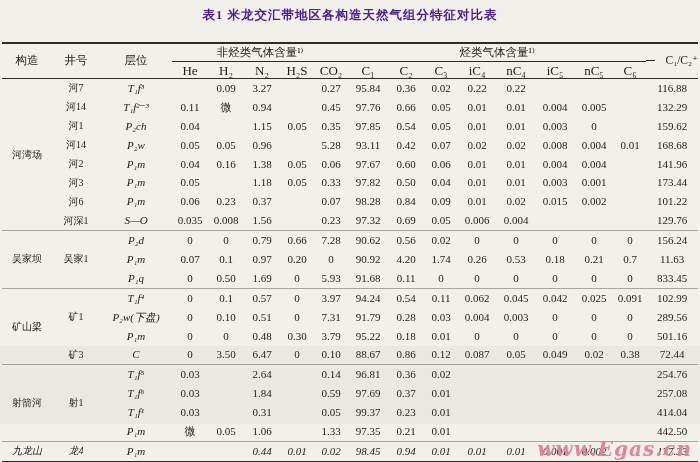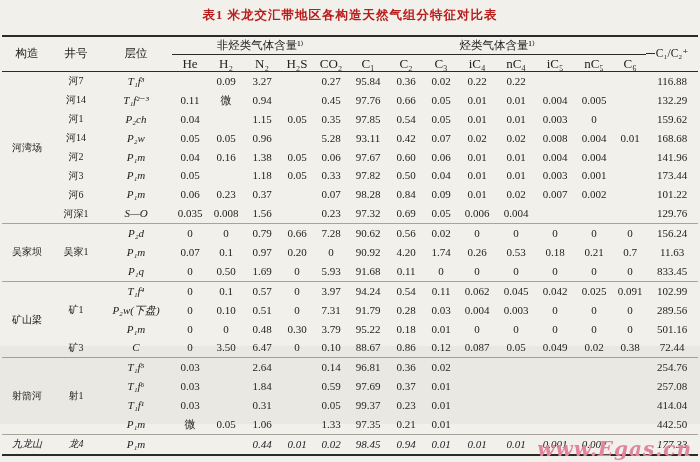--- a/index.html
+++ b/index.html
@@ -4,33 +4,33 @@
 <style>
   html,body{margin:0;padding:0;}
   body{
     width:700px;height:462px;position:relative;overflow:hidden;
     background:#f2f0ea;
     font-family:"Liberation Serif","DejaVu Serif",serif;
     color:#222;
   }
   .title{
     padding:7px 0 4px;text-align:center;font-weight:bold;
-    font-size:12.5px;letter-spacing:1px;color:#b91c1c;
+    font-size:12.5px;letter-spacing:1px;color:#4c1d95;
   }
   table{
-    border-collapse:collapse;table-layout:fixed;width:696px;margin:7px 2px;
+    border-collapse:collapse;table-layout:fixed;width:696px;margin:14px 2px;
     border-top:2px solid #2b2b2b;
   }
   th,td{
     padding:0;text-align:center;vertical-align:middle;white-space:nowrap;
     font-weight:normal;line-height:1;
   }
   thead th{font-size:11.5px;height:17px;border-bottom:1px solid #2b2b2b;}
   thead tr:nth-child(2) th{font-size:13px;height:16px;}
-  .th-ratio{position:relative;}
+  .th-ratio{position:relative;text-align:right;}
   .th-ratio::before{
     content:"";position:absolute;left:0;top:16px;width:9px;height:1px;background:#2b2b2b;
   }
   tbody td{font-size:11px;height:18.9px;}
   tbody td.col-structure, tbody td.col-well{font-size:10px;}
   tbody td.col-layer{font-style:italic;}
   tr.group-start td{border-top:1px solid #a8a49b;}
   tbody tr.last td{border-bottom:2px solid #2b2b2b;font-style:italic;}
   .note{font-size:11px;padding:4px 0 0 18px;color:#262626;letter-spacing:0.5px;}
   .watermark{
@@ -211,21 +211,21 @@
           <td class="col-val">0.06</td>
           <td class="col-val">0.23</td>
           <td class="col-val">0.37</td>
           <td class="col-val"></td>
           <td class="col-val">0.07</td>
           <td class="col-val">98.28</td>
           <td class="col-val">0.84</td>
           <td class="col-val">0.09</td>
           <td class="col-val">0.01</td>
           <td class="col-val">0.02</td>
-          <td class="col-val">0.007</td>
+          <td class="col-val">0.015</td>
           <td class="col-val">0.002</td>
           <td class="col-val"></td>
           <td class="col-val">101.22</td>
         </tr>
         <tr>
           <td class="col-well" rowspan="1">河深1</td>
           <td class="col-layer">S—O</td>
           <td class="col-val">0.035</td>
           <td class="col-val">0.008</td>
           <td class="col-val">1.56</td>

